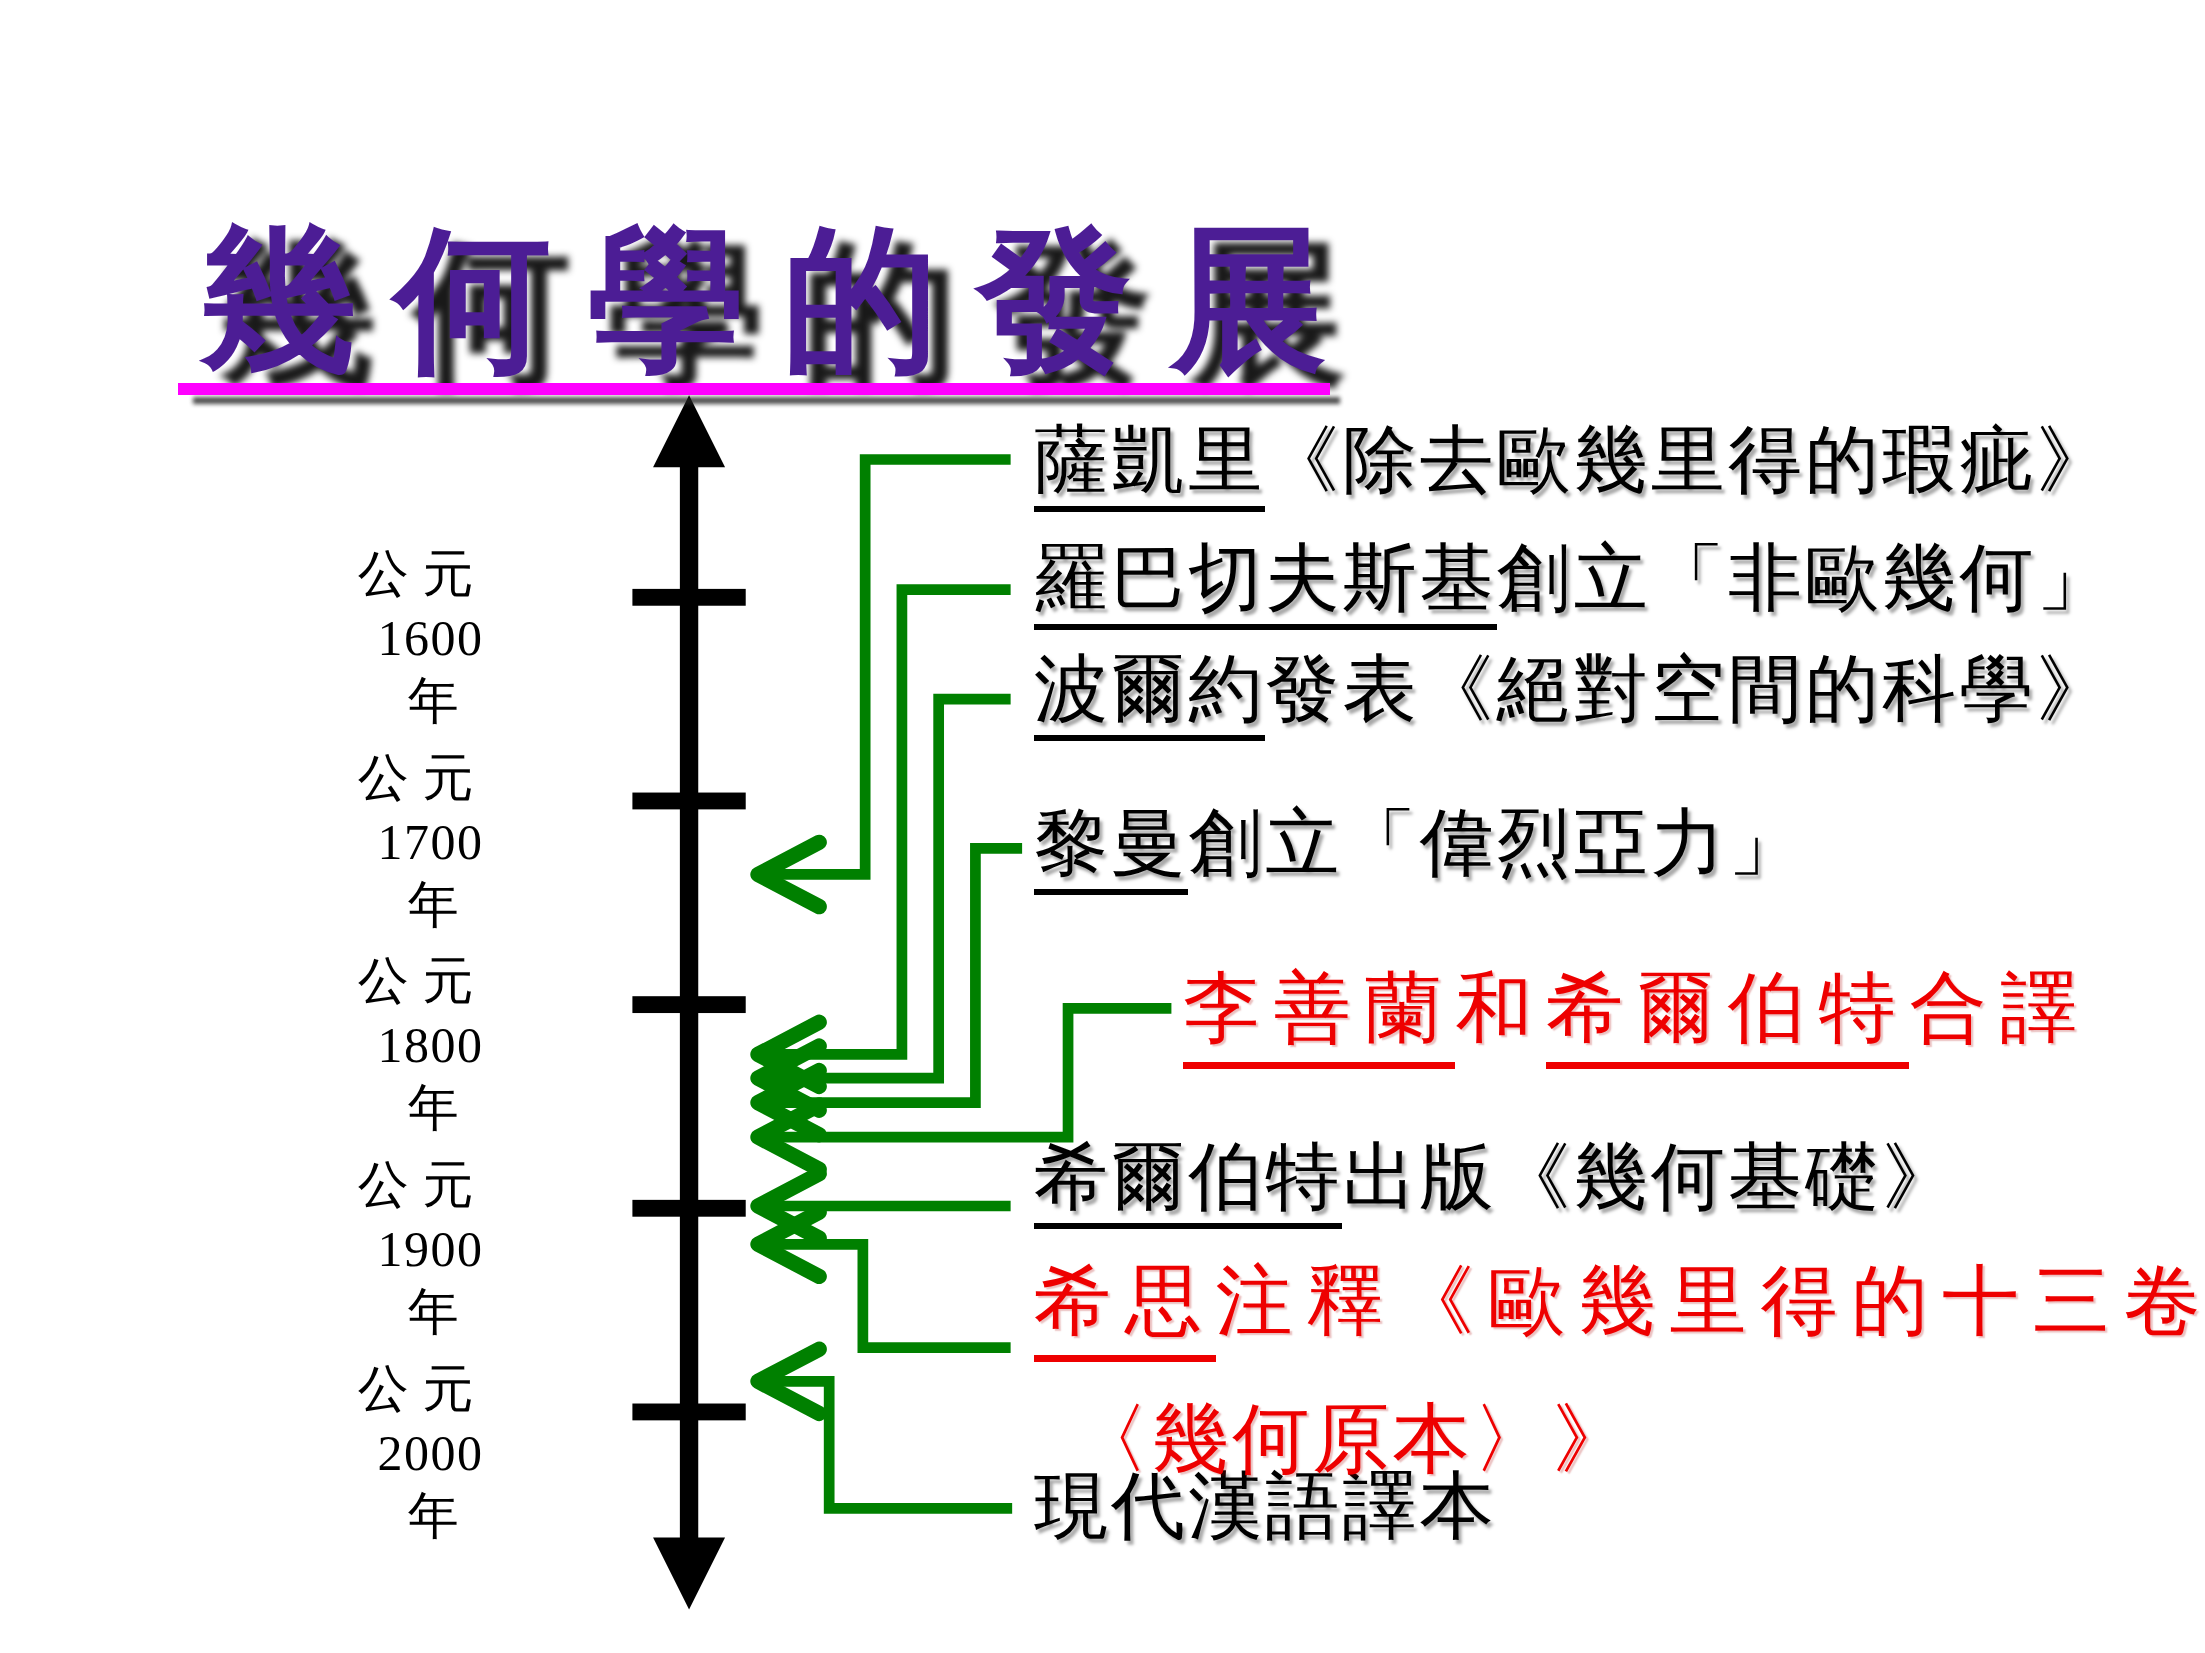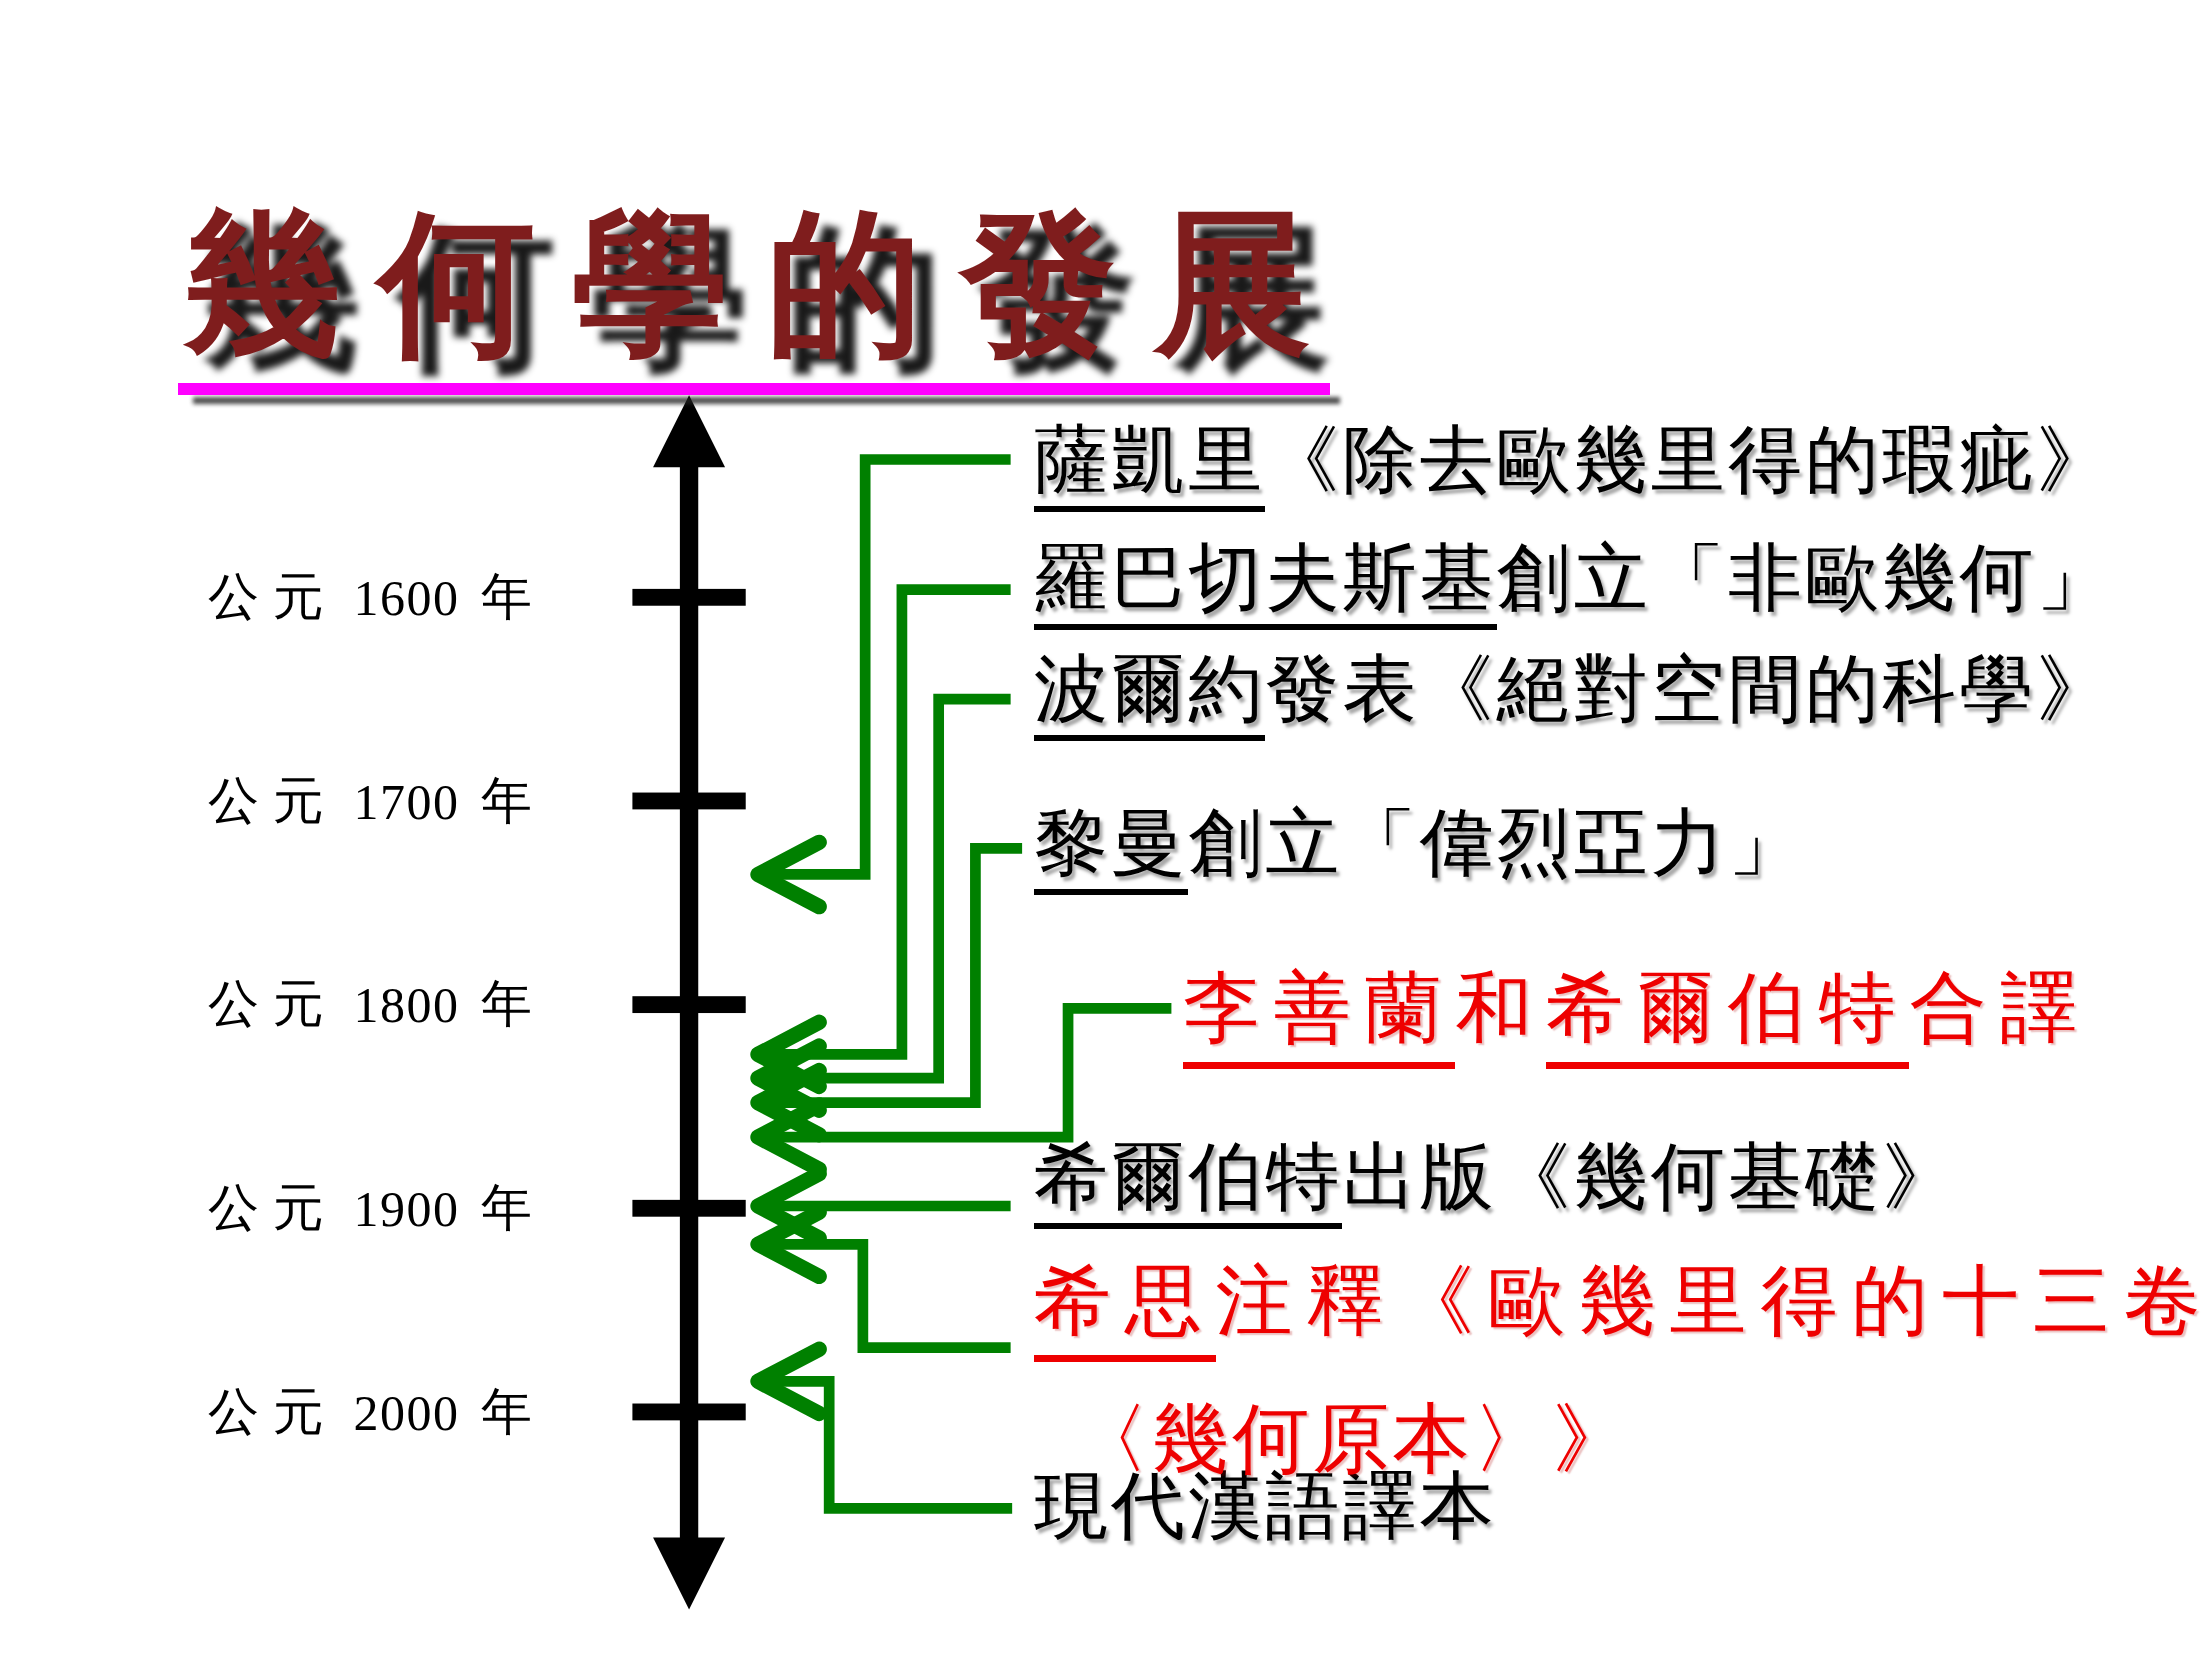--- a/index.html
+++ b/index.html
@@ -1,30 +1,30 @@
 <!DOCTYPE html>
 <html style="font-size:12.3px"><head>
 <meta charset="utf-8">
 <style>
   html,body{margin:0;padding:0;background:#ffffff;}
   body{width:2205px;height:1654px;overflow:hidden;}
   .stage{position:relative;width:2205px;height:1654px;background:#ffffff;
          font-family:"Liberation Serif","DejaVu Serif",serif;}
   svg.overlay{position:absolute;left:0;top:0;width:2205px;height:1654px;}
 
-  .title{position:absolute;left:184px;top:190px;margin:0;
+  .title{position:absolute;left:184px;top:190px;margin:16px;
          font-size:157px;line-height:191px;font-weight:700;letter-spacing:37px;
-         color:#7f1d1d;white-space:nowrap;
+         color:#4c1d95;white-space:nowrap;
          text-shadow:20px 15.3px 7.7px rgba(0,0,0,0.9);}
   .title-underline{position:absolute;left:178px;top:383px;width:1152px;height:11.5px;background:#FF00FF;}
   .title-underline-shadow{position:absolute;left:193px;top:397px;width:1147px;height:6.9px;
          background:#222;filter:blur(2.3px);opacity:.8;}
 
   .year{position:absolute;left:208px;width:429px;height:115px;display:flex;
-        align-items:center;white-space:nowrap;color:#000;}
+        align-items:center;white-space:nowrap;color:#000;flex-direction:column;}
   .year .cjk{font-size:51px;letter-spacing:13.8px;}
   .year .num{font-size:50px;margin-left:16px;letter-spacing:1.5px;}
   .year .suf{font-size:51px;margin-left:21.4px;}
   .y1600{top:540px;} .y1700{top:744px;} .y1800{top:947px;} .y1900{top:1151px;} .y2000{top:1355px;}
 
   .evt{position:absolute;left:1034px;font-size:74px;line-height:100px;letter-spacing:3.1px;
        color:#000;white-space:nowrap;text-shadow:3.1px 3.8px 3.1px rgba(0,0,0,0.35);}
   .evt .u{border-bottom:6.9px solid #000;padding-bottom:5.4px;}
   .e-saccheri{top:410px;} .e-loba{top:528px;} .e-bolyai{top:639px;}
   .e-riemann{top:793px;} .e-hilbert{top:1127px;} .e-modern{top:1456px;}

